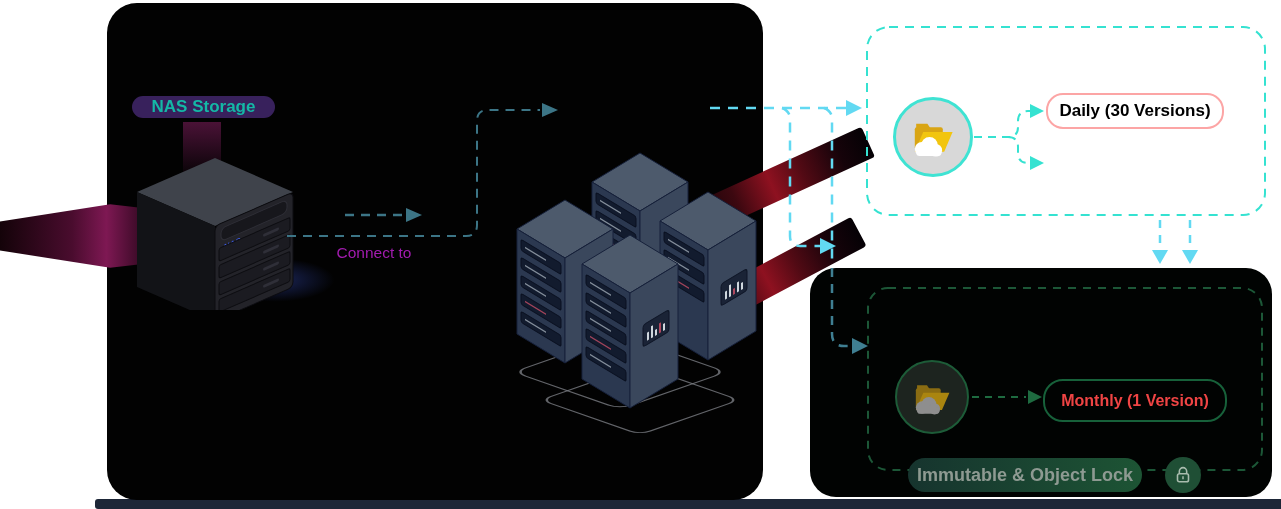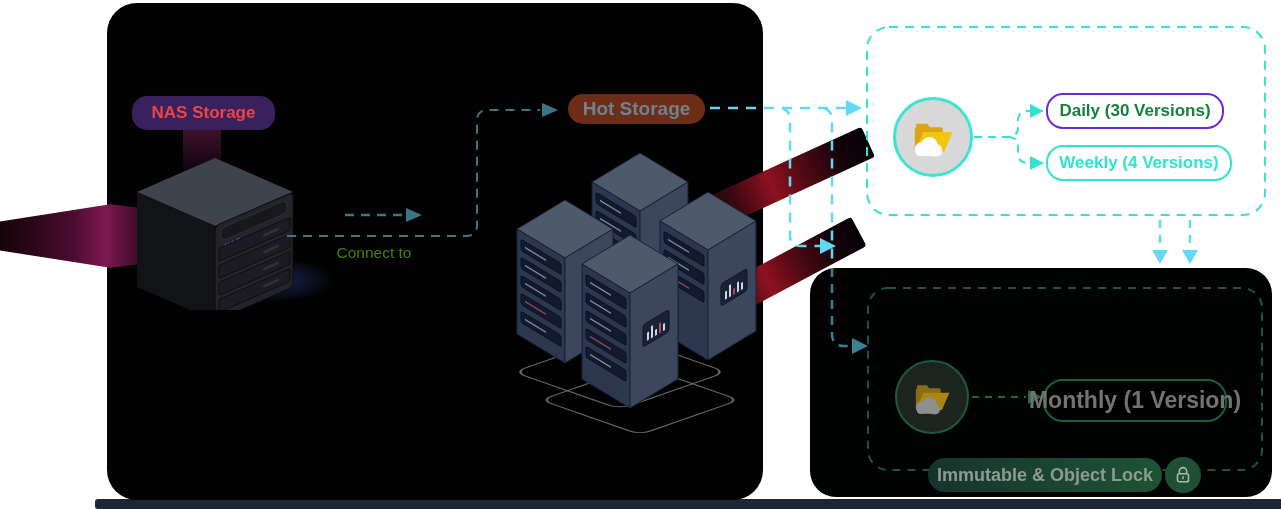--- a/index.html
+++ b/index.html
@@ -21,32 +21,32 @@
   
   #connector-layer{left:0;top:0;width:1281px;height:509px;z-index:5;pointer-events:none;}
   
   #nas-glow{left:215px;top:258px;width:120px;height:44px;border-radius:50%;z-index:4;
     background:radial-gradient(ellipse at center,rgba(64,92,224,.4) 0%,rgba(64,92,224,0) 70%);}
   #nas-band{left:183px;top:122px;width:38px;height:58px;z-index:2;
     background:linear-gradient(180deg,#4a1236 0%,rgba(40,8,28,0) 100%);}
   .illus{z-index:4;}
   
   .pill{display:flex;align-items:center;justify-content:center;font-weight:bold;z-index:6;white-space:pre;}
-  #nas-badge{left:132px;top:96px;width:143px;height:34px;border-radius:15px;background:#38215c;color:#ef4444;font-size:17px;text-align:right;}
+  #nas-badge{left:132px;top:96px;width:143px;height:22px;border-radius:15px;background:#38215c;color:#14b8a6;font-size:17px;text-align:right;}
   #hot-badge{left:568px;top:94px;width:137px;height:30px;border-radius:15px;background:#6e2d16;color:#6f8292;font-size:19px;}
   #warm-badge{left:910px;top:10px;width:276px;height:35px;border-radius:17.5px;background:#3ee3cd;color:#0d1422;font-size:20px;}
   #cold-badge{left:910px;top:272px;width:330px;height:31px;border-radius:15.5px;background:#0e3d2a;color:#a9b2ad;font-size:19px;}
-  #immutable-badge{left:928px;top:458px;width:234px;height:34px;border-radius:17px;
+  #immutable-badge{left:908px;top:458px;width:234px;height:34px;border-radius:17px;
     background:linear-gradient(90deg,#16342e 0%,#1d5434 100%);color:#8e9a92;font-size:18px;}
   .outline-pill{display:flex;align-items:center;justify-content:center;font-weight:600;z-index:6;background:transparent;white-space:pre;}
-  #daily-pill{left:1046px;top:93px;width:174px;height:32px;border:2px solid #6d28d9;border-radius:17px;color:#15803d;font-size:17px;}
+  #daily-pill{left:1046px;top:93px;width:174px;height:32px;border:2px solid #fca5a5;border-radius:17px;color:#000000;font-size:17px;}
   #weekly-pill{left:1046px;top:145px;width:182px;height:32px;border:2px solid #2fe3d2;border-radius:17px;color:#2fe3d2;font-size:17px;}
-  #monthly-pill{left:1043px;top:379px;width:180px;height:39px;border:2px solid #17613a;border-radius:20px;color:#737373;font-size:23px;}
-  
-  #connect-note{left:298px;top:243px;width:152px;text-align:center;color:#4d7c0f;font-size:15.5px;line-height:19px;z-index:6;}
+  #monthly-pill{left:1043px;top:379px;width:180px;height:39px;border:2px solid #17613a;border-radius:20px;color:#ef4444;font-size:16px;}
+  
+  #connect-note{left:298px;top:243px;width:152px;text-align:center;color:#a21caf;font-size:15.5px;line-height:19px;z-index:6;}
   
   .icon-circle{display:flex;align-items:center;justify-content:center;border-radius:50%;z-index:6;}
   #warm-folder-circle{left:893px;top:97px;width:80px;height:80px;background:#d8d8d8;border:3px solid #3fe3d3;box-sizing:border-box;}
   #cold-folder-circle{left:895px;top:360px;width:74px;height:74px;background:#1d241f;border:2.5px solid #1d5c38;box-sizing:border-box;}
   #lock-circle{left:1165px;top:457px;width:36px;height:36px;background:#1f4f35;z-index:7;}
 </style>
 </head>
 <body>
 
 <div id="canvas">
@@ -192,25 +192,23 @@
     <path d="M1160,220 V250" fill="none" stroke="#62d9f2" stroke-width="2.5" stroke-dasharray="8 7"></path>
     <polygon points="1152,250 1160,264 1168,250" fill="#62d9f2"></polygon>
     <path d="M1190,220 V250" fill="none" stroke="#62d9f2" stroke-width="2.5" stroke-dasharray="8 7"></path>
     <polygon points="1182,250 1190,264 1198,250" fill="#62d9f2"></polygon>
 
     <path d="M972,397 H1026" fill="none" stroke="#1e6b40" stroke-width="2" stroke-dasharray="7 6"></path>
     <polygon points="1028,390 1042,397 1028,404" fill="#1e6b40"></polygon>
   </svg>
 
   <div class="abs pill" id="nas-badge"><span>NAS Storage</span></div>
-  <div class="abs pill" id="hot-badge"><span>Hot Storage</span></div>
   <div class="abs pill" id="immutable-badge"><span>Immutable &amp; Object Lock</span></div>
 
   <div class="abs outline-pill" id="daily-pill"><span>Daily (30 Versions)</span></div>
-  <div class="abs outline-pill" id="weekly-pill"><span>Weekly (4 Versions)</span></div>
   <div class="abs outline-pill" id="monthly-pill"><span>Monthly (1 Version)</span></div>
 
   <div class="abs" id="connect-note">
     <div>Connect to</div>
   </div>
 
   <div class="abs icon-circle" id="warm-folder-circle">
     <svg width="56" height="52" viewBox="0 0 80 74">
       <path d="M16,18 h16 l4,6 h-20 Z" fill="#d9a514"></path>
       <rect x="14" y="23" width="40" height="32" rx="3" fill="#d9a514"></rect>

